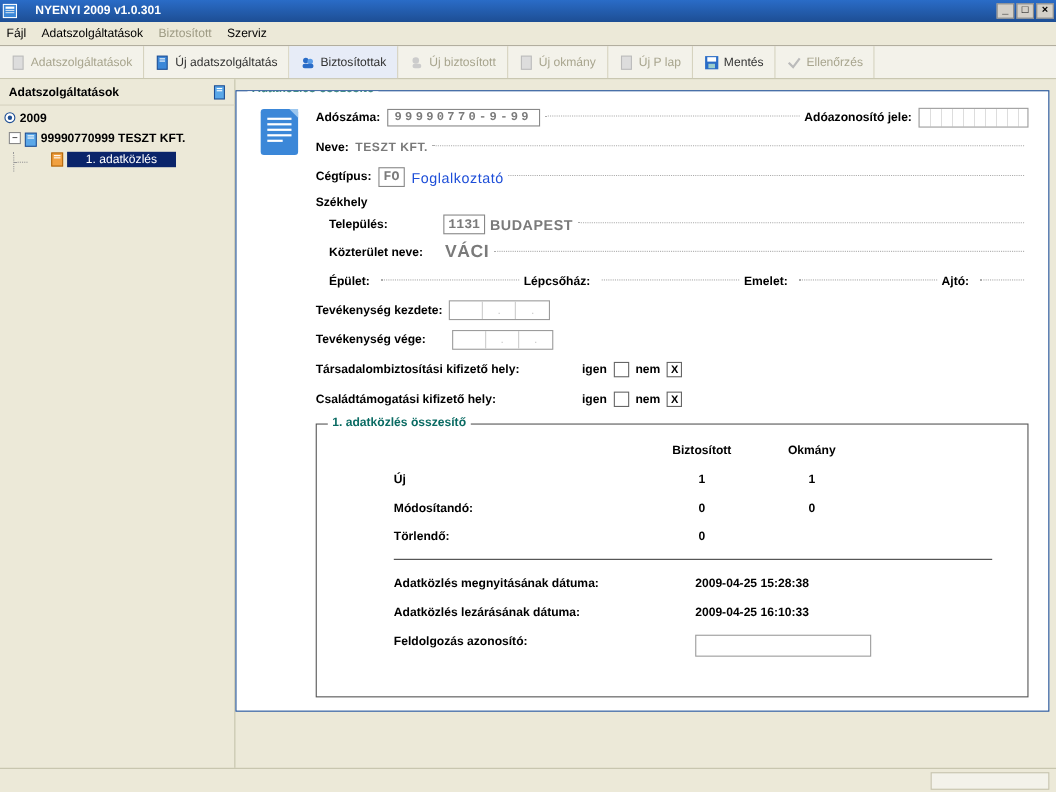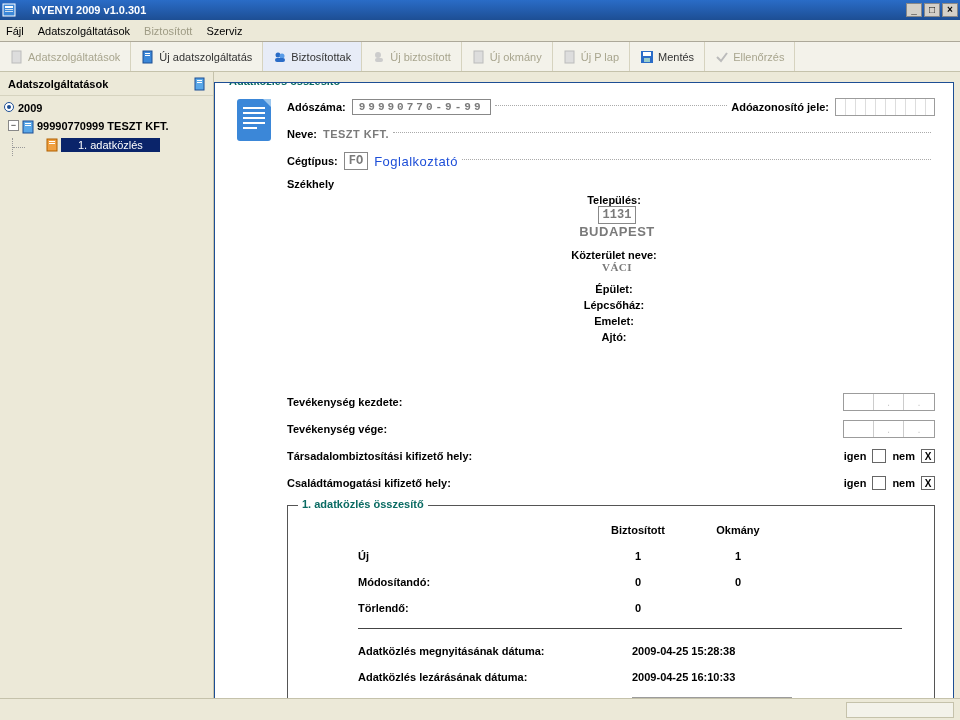--- a/index.html
+++ b/index.html
@@ -39,35 +39,35 @@
   .tree-label.sel { background:#0a246a; color:#fff; }
 
   
   .content { flex:1; background:#fff; margin:4px 6px 4px 0; border:1px solid #1d4e94; position:relative; padding:14px 18px 12px 18px; overflow:hidden; }
   .fieldset-label { position:absolute; top:-8px; left:10px; background:#fff; color:#0a6b63; font-weight:bold; padding:0 4px; font-size:11px; }
   .content-outer { position:relative; }
 
   .page-icon { width:38px;height:46px; float:left; margin:0 12px 0 2px; }
 
   .form { margin-left:54px; }
-  .row { display:flex; align-items:center; margin-bottom:7px; min-height:20px;justify-content:space-between;}
+  .row { display:flex; align-items:center; margin-bottom:7px; min-height:20px;}
   .lbl { font-weight:bold; margin-right:6px; white-space:nowrap; }
   .val-ro { color:#7a7a7a; font-weight:bold; letter-spacing:0.5px;}
   .dots { flex:1; border-bottom:1px dotted #aaa; height:1px; margin:0 4px 3px 4px; }
 
   .boxed { border:1px solid #888; padding:1px 6px; font-family:"Courier New",monospace; letter-spacing:3px; color:#7a7a7a; font-weight:bold; background:#fff;}
   .boxed.small{letter-spacing:0;padding:1px 4px;font-size:12px;}
 
   .cellbox { border:1px solid #9c9c9c; height:18px; background:#fff; display:inline-block; }
   .cellbox.w100{width:100px;}
 
   .section-title{font-weight:bold;margin:6px 0 4px 0;}
   .sub-indent{margin-left:12px;}
 
-  .addr-row{display:flex;align-items:center;margin-bottom:6px;min-height:20px;flex-direction:column;}
+  .addr-row{display:flex;align-items:center;margin-bottom:6px;min-height:20px;}
   .addr-lbl{font-weight:bold;white-space:nowrap;margin-right:6px;}
   .addr-row .dots{flex:1;}
 
   .tevek-input{display:inline-flex;border:1px solid #9c9c9c;background:#fff;height:18px;}
   .tevek-input span{width:30px;border-right:1px solid #ccc;display:inline-flex;align-items:center;justify-content:center;color:#ccc;}
   .tevek-input span:last-child{border-right:none;}
 
   .yn-group{display:inline-flex;align-items:center;gap:6px;margin-left:6px;}
   .chk{width:14px;height:14px;border:1px solid #666;background:#fff;display:inline-flex;align-items:center;justify-content:center;font-size:10px;font-weight:bold;}
 
@@ -280,21 +280,21 @@
             <span class="addr-lbl">Település:</span>
             <span style="width:44px;"></span>
             <span class="boxed small">1131</span>
             <span style="width:4px;"></span>
             <span class="val-ro" style="font-size:13px;">BUDAPEST</span>
             <span class="dots"></span>
           </div>
           <div class="addr-row">
             <span class="addr-lbl">Közterület neve:</span>
             <span style="width:14px;"></span>
-            <span class="val-ro" style="font-size:11px;font-family:Liberation Serif, serif;">VÁCI</span>
+            <span class="val-ro" style="font-size:16px;">VÁCI</span>
             <span class="dots"></span>
           </div>
           <div class="addr-row">
             <span class="addr-lbl">Épület:</span>
               <span class="dots"></span>
             <span class="addr-lbl">Lépcsőház:</span>
               <span class="dots"></span>
             <span class="addr-lbl">Emelet:</span>
               <span class="dots"></span>
             <span class="addr-lbl">Ajtó:</span>

